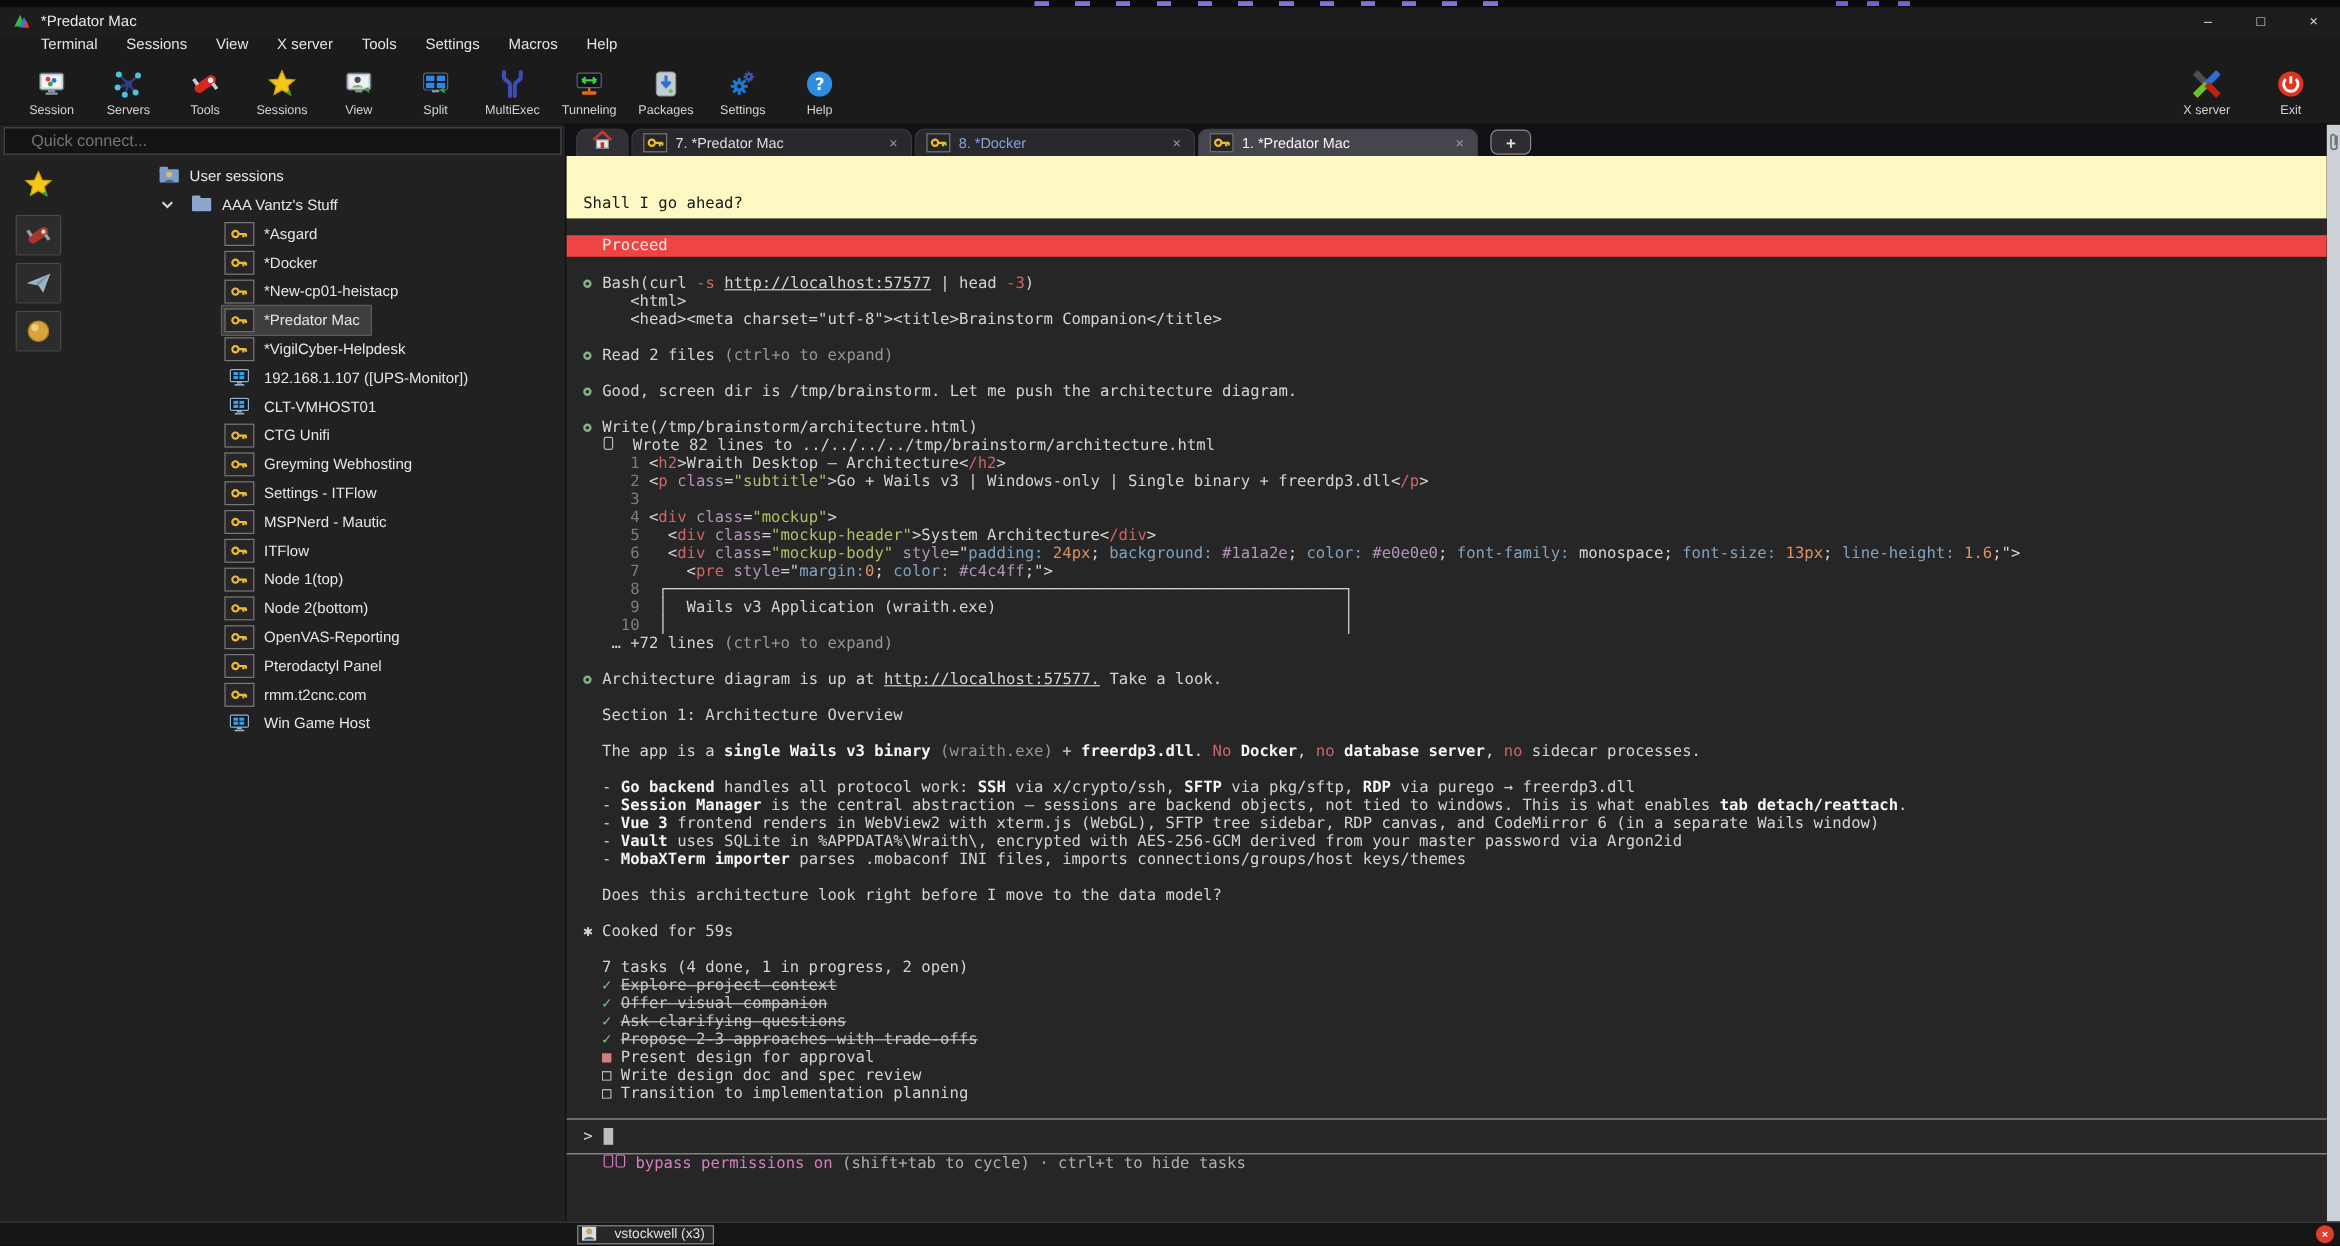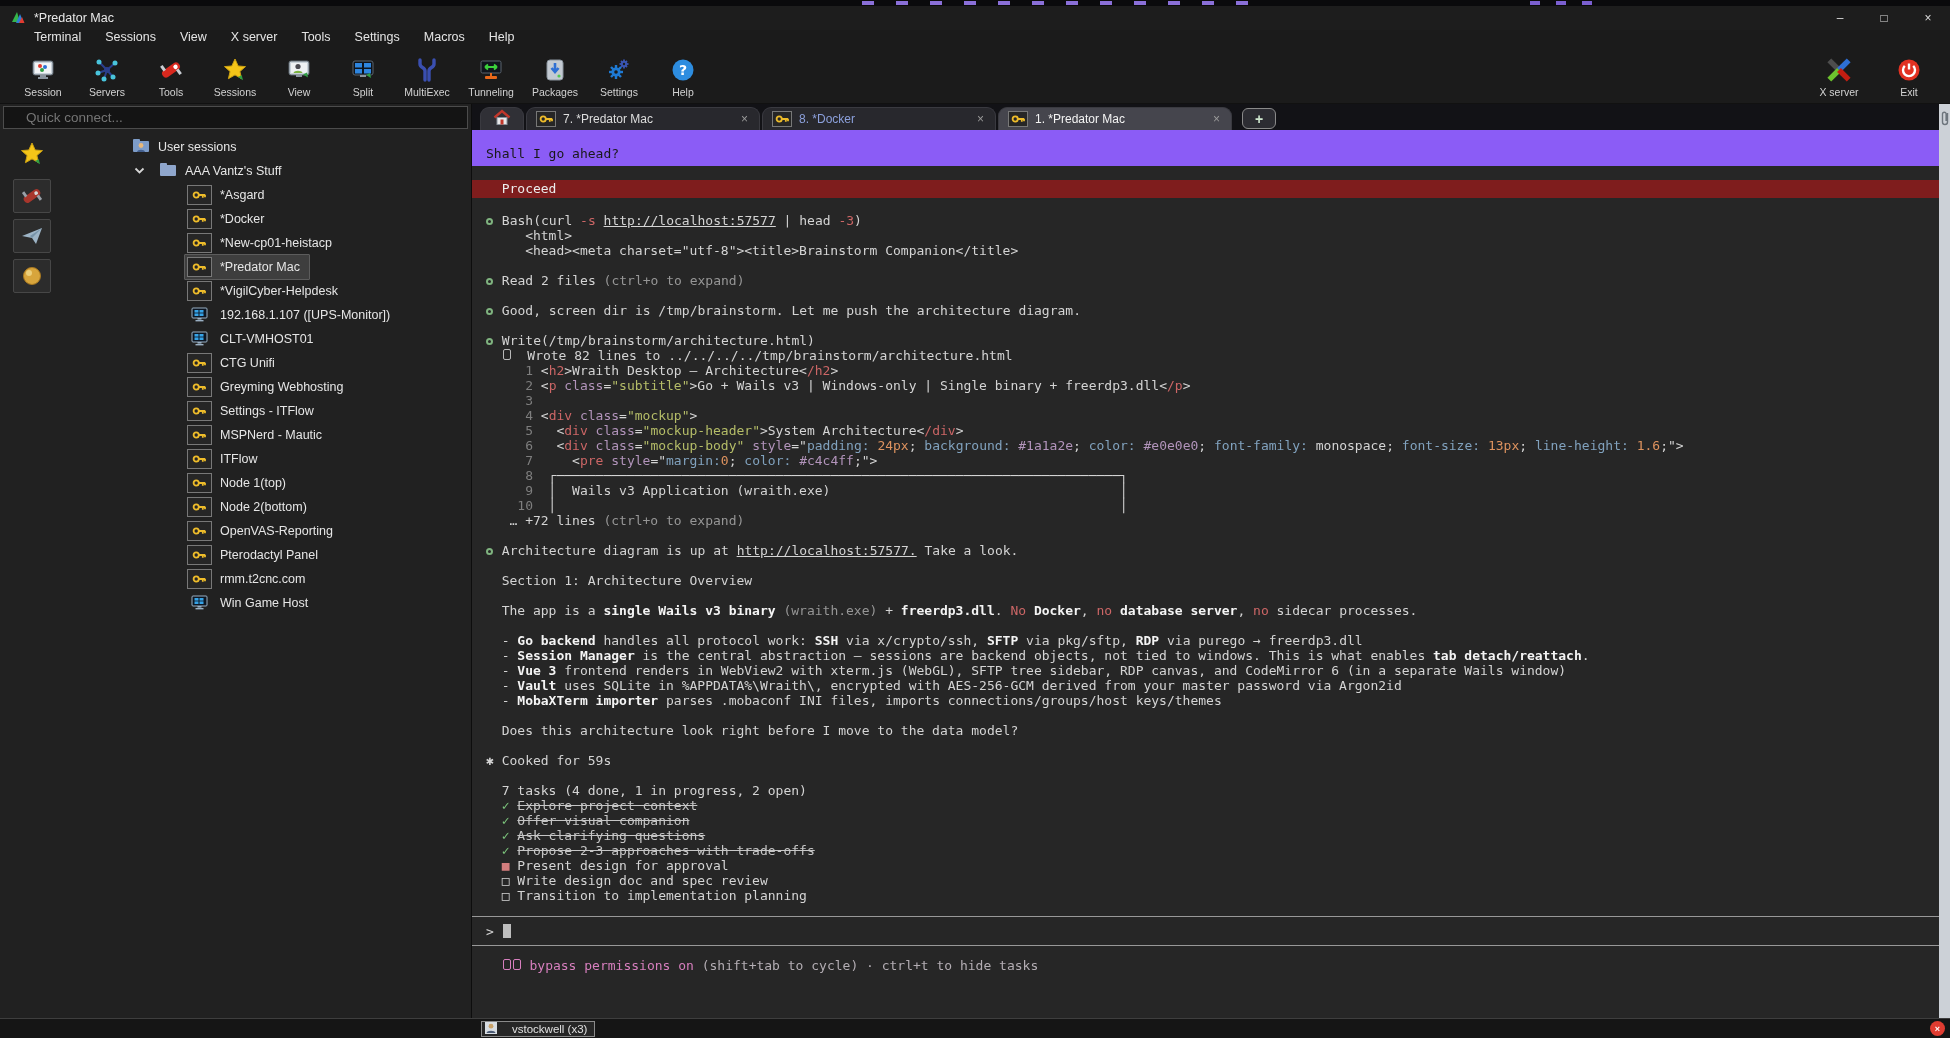--- a/index.html
+++ b/index.html
@@ -53,25 +53,25 @@
   .tab .t-label{font-size:12px;color:#dedede;flex:1;white-space:nowrap;overflow:hidden}
   .tab.blue .t-label{color:#8ca0dc}
   .tab.active .t-label{color:#f4f4f4}
   .tab .t-close{color:#9a9a9a;font-size:12px;padding:0 2px}
   .tab-plus{width:34px;height:21px;margin-left:8px;margin-bottom:1px;border:1px solid #8a8a8a;border-radius:6px;background:#2c2c32;display:flex;align-items:center;justify-content:center;color:#cfe8cf;font-size:14px;font-weight:bold}
   .tab .keybox{width:20px;height:16px}
   
   .terminal{flex:1;background:#262626;font-family:"DejaVu Sans Mono","DejaVu Sans",monospace;font-size:13px;line-height:15px;overflow:hidden;position:relative}
   .tl{height:15px;white-space:pre;padding-left:14px}
   .tgap{height:15px}
-  .band-light{height:36px;background:#8b5cf6;color:#181818;display:flex;align-items:flex-end;padding:0 8px 5px 14px;white-space:pre}
-  .band-black{height:18px;line-height:18px;background:#7f1d1d;color:#ececec;padding-left:14px;margin-top:14px;white-space:pre}
+  .band-light{height:52px;background:#fef9c3;color:#181818;display:flex;align-items:flex-end;padding:0 8px 5px 14px;white-space:pre}
+  .band-black{height:18px;line-height:18px;background:#ef4444;color:#ececec;padding-left:14px;margin-top:14px;white-space:pre}
   .input-box{height:30px;border-top:1px solid #989898;border-bottom:1px solid #989898;margin-top:13px;display:flex;align-items:center;padding-left:14px;color:#d4d4d4;white-space:pre}
   .cursor{display:inline-block;width:8px;height:14px;background:#bdbdbd;margin-left:1px}
-  .tl.bypass{margin-top:12px}
+  .tl.bypass{}
   .seg-w{color:#d4d4d4}
   .seg-b{color:#f4f4f4;font-weight:bold}
   .seg-d{color:#969696}
   .seg-r{color:#cc6666}
   .seg-gs{color:#b5bd68}
   .seg-v{color:#b294bb}
   .seg-bl{color:#81a2be}
   .seg-o{color:#de935f}
   .seg-ln{color:#7e7e7e}
   .seg-pk{color:#d77fbe}

